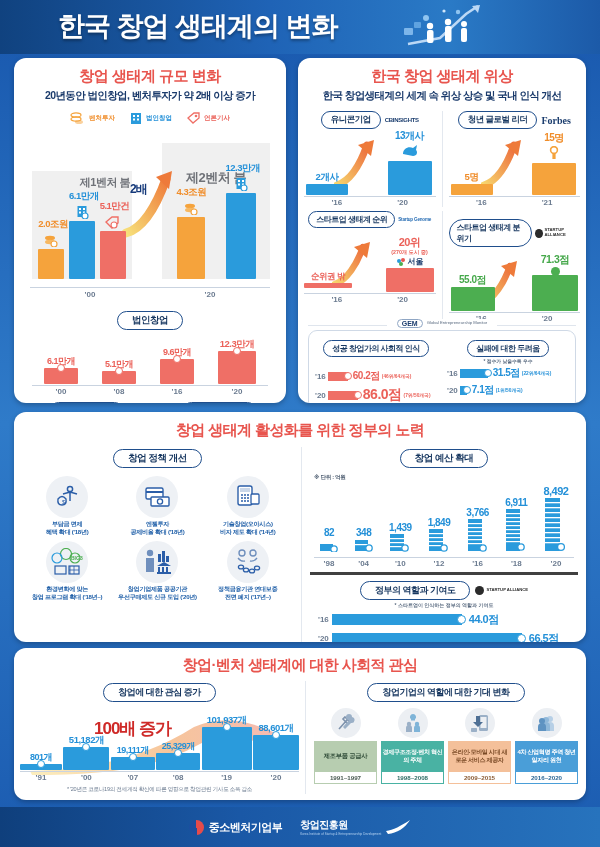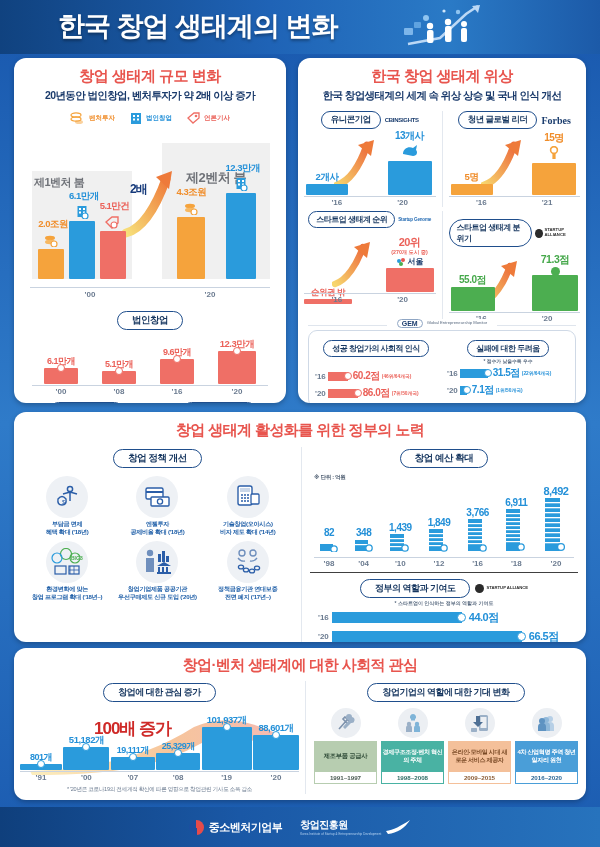--- a/index.html
+++ b/index.html
@@ -115,21 +115,21 @@
           <circle cx="10" cy="5" r="1.3" fill="#ef6f66"></circle>
         </svg>
         <span style="font-size:6.5px;line-height:1.15;font-weight:bold;color:#eb6159;">언론기사</span>
       </div>
     </div>
 
     <div style="position:relative;height:158px;margin-top:4px;">
 
       <div style="position:absolute;left:18px;top:42px;width:100px;height:108px;background:#f0f0f0;"></div>
       <div style="position:absolute;left:148px;top:14px;width:108px;height:136px;background:#f0f0f0;"></div>
-      <div style="position:absolute;left:20px;top:46px;width:96px;text-align:left;font-size:11px;font-weight:bold;color:#6f7278;letter-spacing:-.5px;">제1벤처 붐</div>
+      <div style="position:absolute;left:20px;top:46px;width:96px;text-align:right;font-size:11px;font-weight:bold;color:#6f7278;letter-spacing:-.5px;">제1벤처 붐</div>
       <div style="position:absolute;left:150px;top:18px;width:104px;text-align:center;font-size:13px;font-weight:bold;color:#6f7278;letter-spacing:-.5px;margin-top:22px;">제2벤처 붐</div>
 
       <svg style="position:absolute;left:108px;top:38px;" width="60" height="72" viewBox="0 0 60 72">
         <path d="M4 66 C20 62 34 40 44 12" stroke="url(#g1)" stroke-width="9" fill="none" stroke-linecap="round"></path>
         <path d="M34 10 L50 4 L47 22 Z" fill="#ee7a3a"></path>
         <defs>
             <linearGradient id="g1" x1="0" y1="1" x2="1" y2="0">
           <stop offset="0" stop-color="#f7e07a"></stop>
               <stop offset="1" stop-color="#ee7a3a"></stop>
             </linearGradient>
@@ -346,21 +346,21 @@
           <svg style="position:absolute;left:28px;top:12px;" width="44" height="46" viewBox="0 0 44 46">
             <path d="M3 42 C15 38 25 22 31 5" stroke="url(#g4)" stroke-width="6.5" fill="none" stroke-linecap="round"></path>
             <path d="M22 5 L38 0 L35 16 Z" fill="#ee7a3a"></path>
             <defs>
                 <linearGradient id="g4" x1="0" y1="1" x2="1" y2="0">
               <stop offset="0" stop-color="#f7d66e"></stop>
                   <stop offset="1" stop-color="#ec6b3c"></stop>
                 </linearGradient>
               </defs>
           </svg>
-          <div style="position:absolute;bottom:0;left:0px;width:48px;text-align:center;">
+          <div style="position:absolute;bottom:16px;left:0px;width:48px;text-align:center;">
             <div class="val val-rd" style="font-size:8.5px;">순위권 밖</div>
             <div class="bar b-rd" style="height:5px;"></div>
           </div>
           <div style="position:absolute;bottom:12px;right:2px;width:48px;text-align:center;">
             <div class="val val-rd" style="font-size:11px;">20위</div>
             <div style="font-size:5.3px;font-weight:bold;color:#eb6159;margin-top:-1px;">(270개 도시 중)</div>
             <div style="display:flex;align-items:center;justify-content:center;gap:2px;margin:0 0 1px;">
               <svg width="10" height="10" viewBox="0 0 10 10">
                 <circle cx="3" cy="4" r="2" fill="#2a9bdc"></circle>
                   <circle cx="7" cy="3" r="2" fill="#e8554e"></circle>
@@ -430,21 +430,21 @@
               <div style="position:absolute;right:-4px;top:0;width:8px;height:8px;border-radius:50%;background:#fff;border:1.5px solid #ef6f66;"></div>
               </div>
             <span class="val val-rd" style="font-size:10px;margin-left:3px;">60.2점</span>
             <span style="font-size:4.8px;color:#eb6159;font-weight:bold;">(46위/64개국)</span>
           </div>
           <div style="display:flex;align-items:center;gap:2px;margin-top:3px;">
             <span class="yr">'20</span>
             <div style="height:9px;width:30px;background:#ef6f66;position:relative;">
               <div style="position:absolute;right:-4px;top:0;width:8px;height:8px;border-radius:50%;background:#fff;border:1.5px solid #ef6f66;"></div>
               </div>
-            <span class="val val-rd" style="font-size:10px;margin-left:3px;">86.0점</span>
+            <span class="val val-rd" style="font-size:14px;margin-left:3px;">86.0점</span>
             <span style="font-size:4.8px;color:#eb6159;font-weight:bold;">(7위/50개국)</span>
           </div>
         </div>
 
         <div style="flex:1;padding-left:5px;">
           <div class="pill-wrap"><span class="pill" style="font-size:8px;padding:2px 8px;">실패에 대한 두려움</span></div>
           <div style="text-align:center;font-size:4.8px;color:#5a6b80;font-weight:bold;margin-top:1px;">* 점수가 낮을수록 우수</div>
           <div style="display:flex;align-items:center;gap:2px;margin-top:2px;">
             <span class="yr">'16</span>
             <div style="height:9px;width:28px;background:#2a9bdc;position:relative;">
@@ -697,21 +697,21 @@
             <span class="yr" style="width:30px;text-align:center;">'98</span>
             <span class="yr" style="width:30px;text-align:center;">'04</span>
             <span class="yr" style="width:34px;text-align:center;">'10</span>
             <span class="yr" style="width:34px;text-align:center;">'12</span>
             <span class="yr" style="width:34px;text-align:center;">'16</span>
             <span class="yr" style="width:34px;text-align:center;">'18</span>
             <span class="yr" style="width:36px;text-align:center;">'20</span>
           </div>
         </div>
 
-        <div style="border-top:1px solid #404040;margin-top:4px;padding-top:6px;">
+        <div style="border-top:3px solid #404040;margin-top:4px;padding-top:6px;">
           <div style="display:flex;align-items:center;justify-content:center;gap:5px;">
             <span class="pill" style="font-size:9px;">정부의 역할과 기여도</span>
             <span style="display:inline-flex;align-items:center;gap:2px;">
               <span style="width:9px;height:9px;border-radius:50%;background:#2b2b2b;display:inline-block;"></span>
               <span style="font-size:4.2px;font-weight:bold;color:#2b2b2b;line-height:1.1;">STARTUP ALLIANCE</span>
             </span>
           </div>
           <div style="text-align:center;font-size:5px;color:#5a6b80;font-weight:bold;margin-top:2px;">* 스타트업이 인식하는 정부의 역할과 기여도</div>
           <div style="display:flex;align-items:center;gap:3px;margin-top:4px;padding-left:8px;">
             <span class="yr">'16</span>

